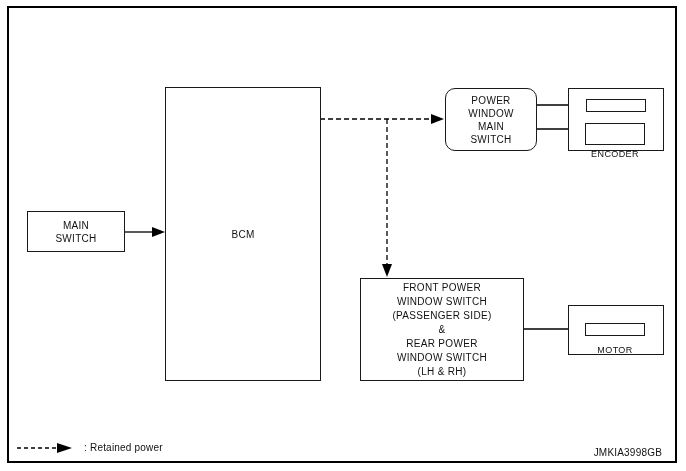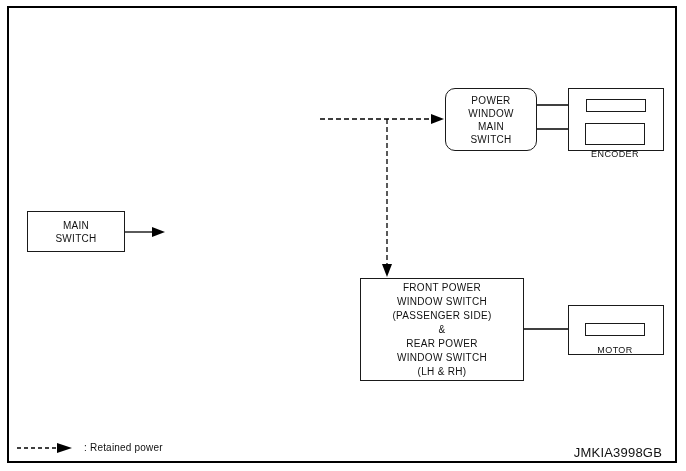--- a/index.html
+++ b/index.html
@@ -66,21 +66,21 @@
     top: 442px;
     font-size: 10px;
     line-height: 12px;
     letter-spacing: 0.2px;
     color: #111111;
   }
   .figure-code {
     position: absolute;
     right: 24px;
     top: 448px;
-    font-size: 13px;
+    font-size: 10px;
     line-height: 9px;
     letter-spacing: 0.2px;
     color: #111111;
   }
 </style>
 </head>
 <body>
 
 <div class="stage">
 
@@ -122,20 +122,23 @@
       <line x1="17" y1="448" x2="56" y2="448" stroke-width="1.3" stroke-dasharray="4,3"></line>
       <polygon points="72,448 57,443 57,453" stroke="none"></polygon>
     </g>
   </svg>
 
   <div class="box" style="left:27px; top:211px; width:98px; height:41px;">
     <span class="node-label">MAIN
 SWITCH</span>
   </div>
 
+  <div class="box" style="left:165px; top:87px; width:156px; height:294px;">
+    <span class="node-label">BCM</span>
+  </div>
 
   <div class="box" style="left:445px; top:88px; width:92px; height:63px;border-radius:10px;">
     <span class="node-label">POWER
 WINDOW
 MAIN
 SWITCH</span>
   </div>
 
   <div class="box" style="left:568px; top:88px; width:96px; height:63px;"></div>
   <div class="box" style="left:586px; top:99px; width:60px; height:13px;">

